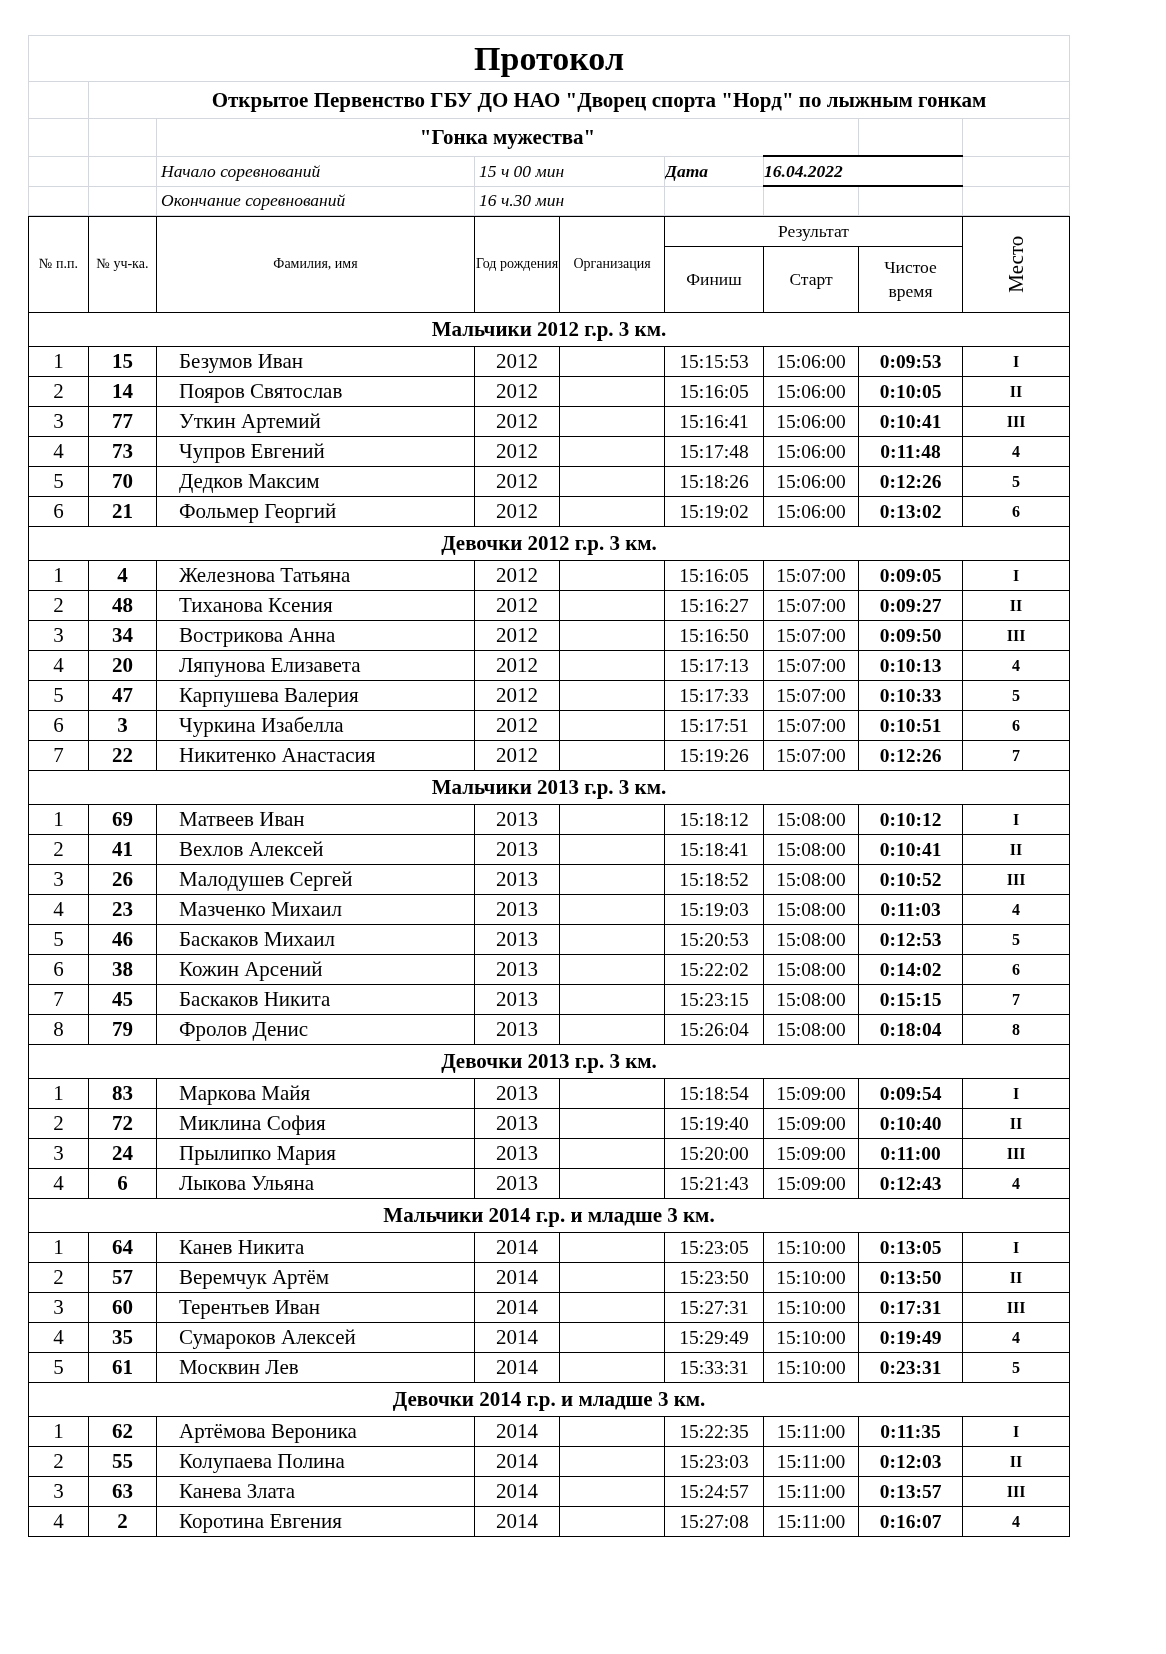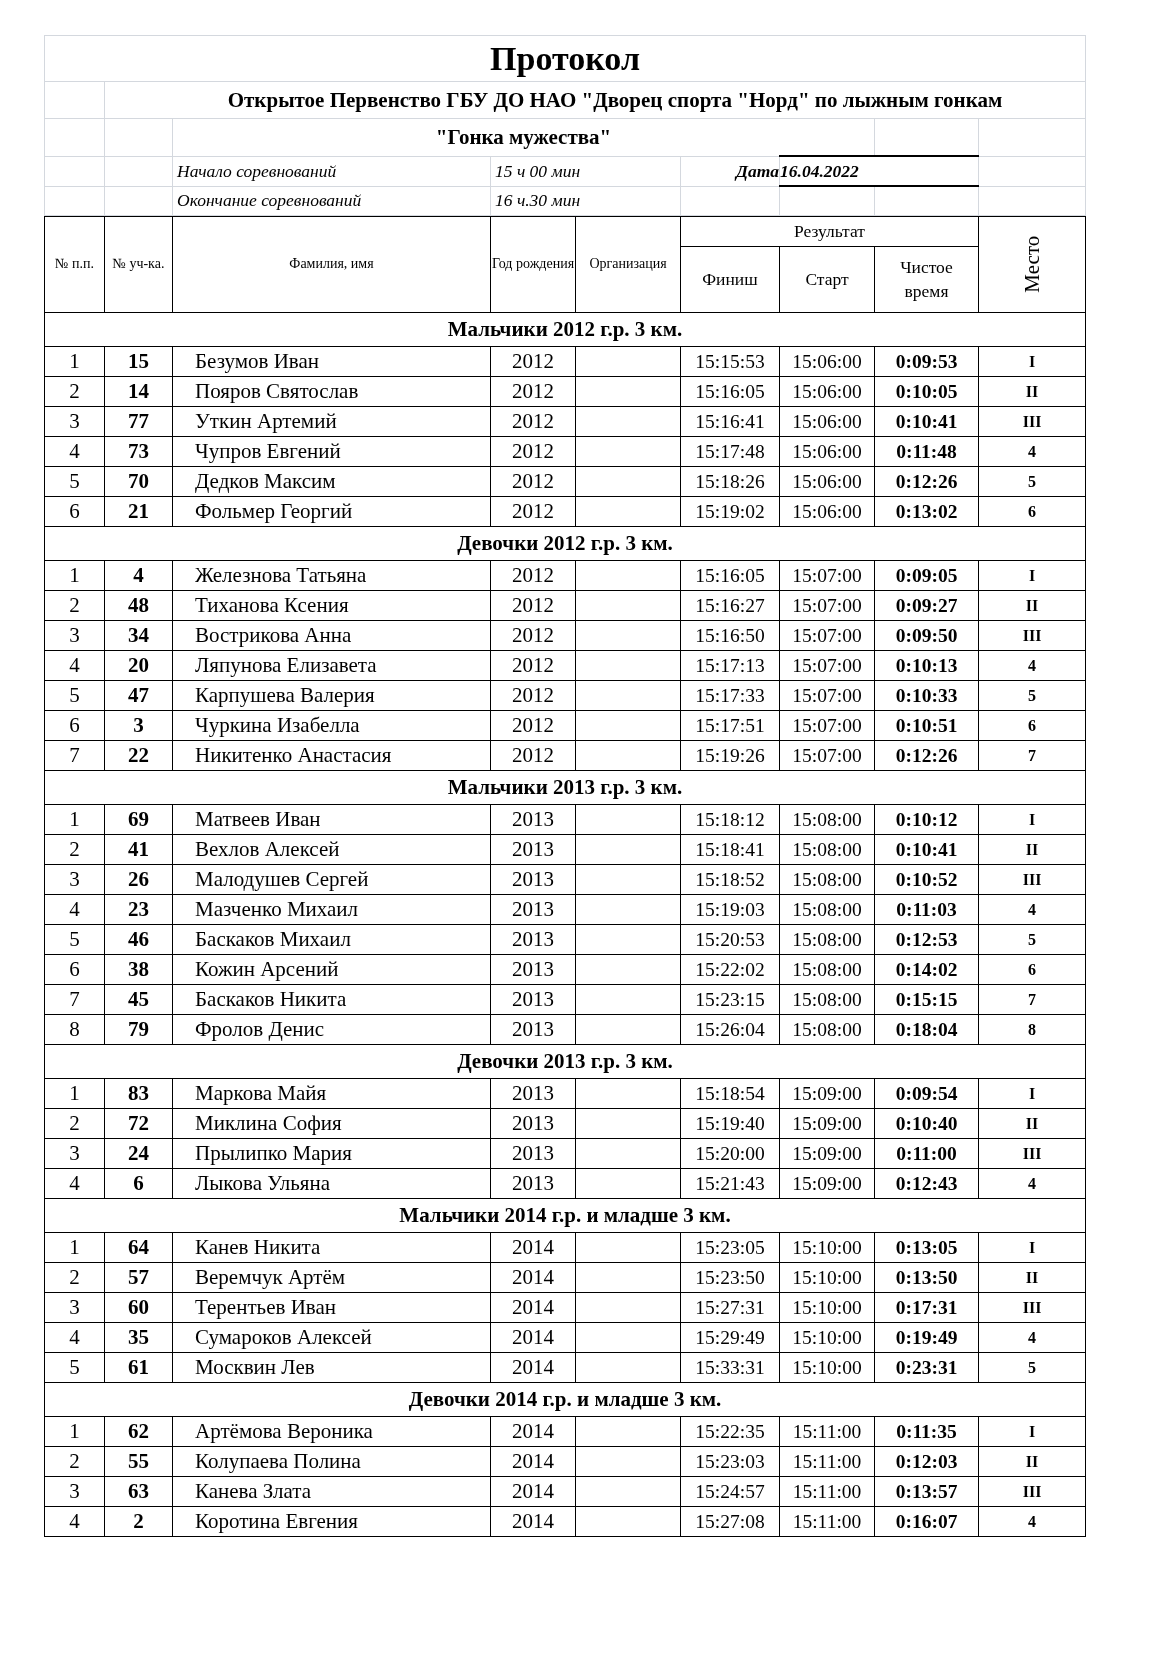--- a/index.html
+++ b/index.html
@@ -1,28 +1,28 @@
 <!DOCTYPE html>
 <html><head>
 <meta charset="utf-8">
 <style>
   html, body { margin: 0; padding: 0; background: #ffffff; }
   body { width: 1166px; height: 1654px; position: relative; overflow: hidden;
          font-family: "Liberation Serif", "DejaVu Serif", serif; color: #000; }
-  .sheet { position: absolute; left: 44px; top: 35px; width: 1041px; }
+  .sheet { position: absolute; left: 28px; top: 35px; width: 1041px; }
   table { border-collapse: collapse; table-layout: fixed; width: 1041px; }
   td { padding: 0; overflow: hidden; white-space: nowrap; }
   
   .grid td { border: 1px solid #d4d8de; }
   .t-title { height: 45px; text-align: center; font-weight: bold; font-size: 34px; }
   .t-sub { height: 36px; text-align: center; font-weight: bold; font-size: 21px; padding-left: 40px; }
   .t-race { height: 36px; text-align: center; font-weight: bold; font-size: 21px; }
   .info td { height: 28px; font-size: 17.5px; vertical-align: middle; font-style: italic; }
   .info .pad { padding-left: 4px; }
-  .date-label { font-weight: bold; font-size: 22px; text-align: right; }
+  .date-label { font-weight: bold; font-size: 22px; text-align: left; }
   .date-val { font-weight: bold; font-size: 22px; text-align: left;
               border-top: 2px solid #000 !important; border-bottom: 2px solid #000 !important; }
   
   .res td { border: 1.5px solid #000; }
   .hdr td { text-align: center; font-size: 14px; vertical-align: middle; white-space: normal; line-height: 1.35; }
   .hdr .big { font-size: 17.5px; margin-top: 16px; }
   .place-hdr { font-size: 21px !important; }
   .place-hdr span { display: inline-block; transform: rotate(-90deg); }
   .sec td { height: 33px; text-align: center; font-weight: bold; font-size: 21px; }
   .row td { height: 29px; font-size: 21px; vertical-align: middle; }

